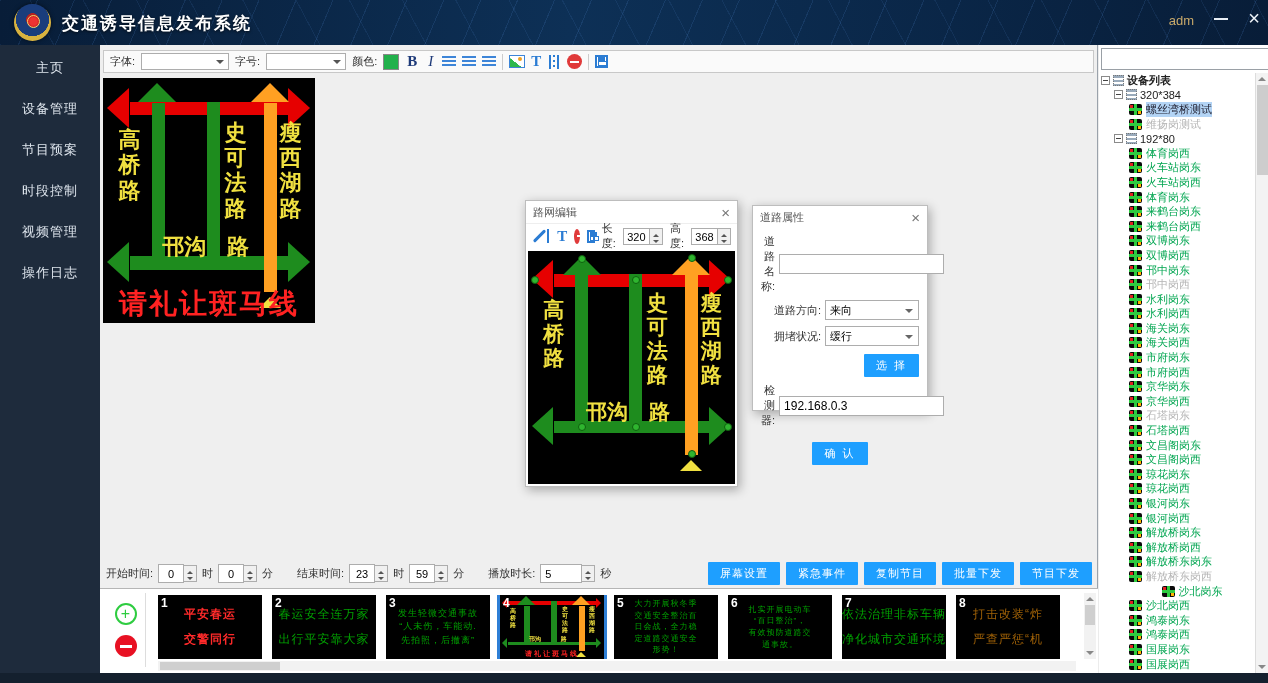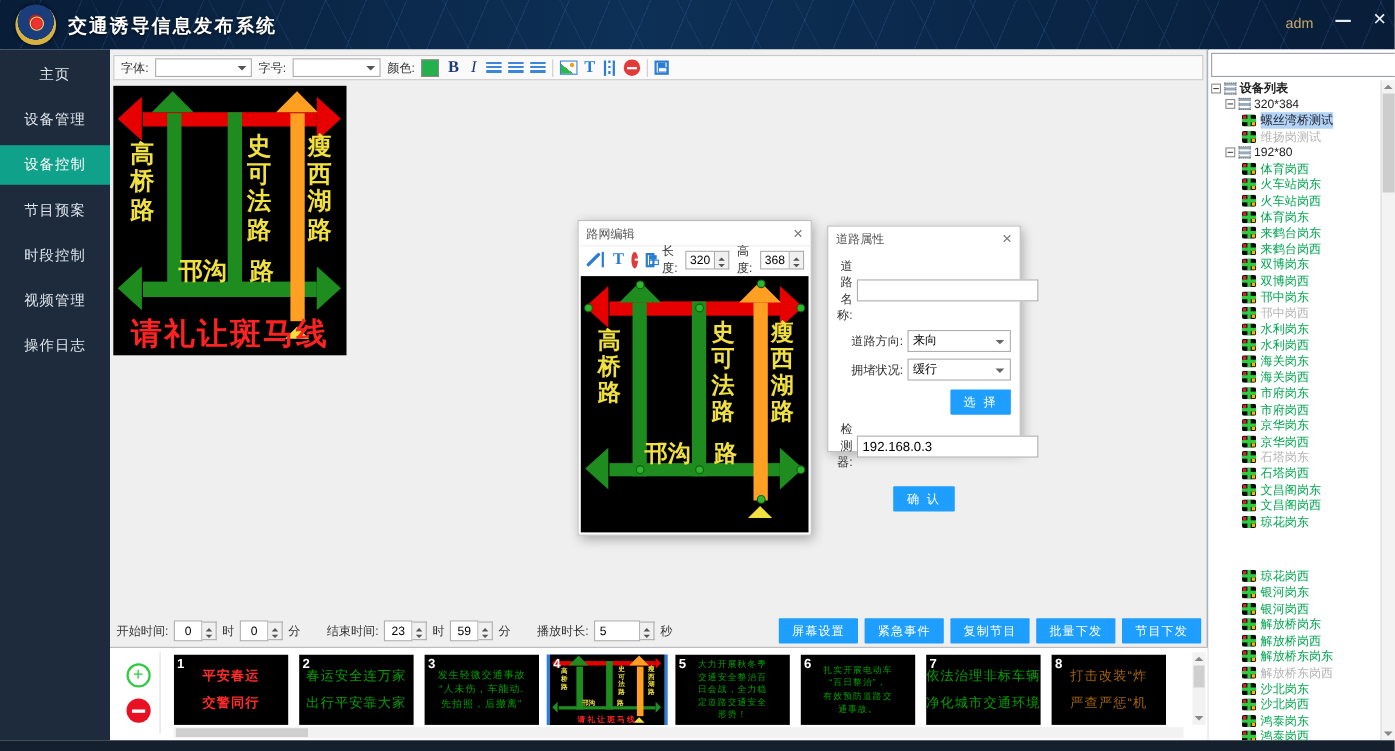--- a/index.html
+++ b/index.html
@@ -159,21 +159,20 @@
     <div id="logo"></div>
     <div id="app-title">交通诱导信息发布系统</div>
     <div id="user-name">adm</div>
     <div id="min-btn"></div>
     <div id="close-btn">×</div>
   </div>
 
   <div id="sidebar">
       <div class="side-item">主页</div>
       <div class="side-item">设备管理</div>
-      <div class="side-item active">设备控制</div>
       <div class="side-item">节目预案</div>
       <div class="side-item">时段控制</div>
       <div class="side-item">视频管理</div>
       <div class="side-item">操作日志</div>
     </div>
 
   <div id="main">
 
     <div id="fmt-toolbar">
       <span class="tb-label">字体:</span>
@@ -594,21 +593,21 @@
           <span class="tree-label online">文昌阁岗东</span>
         </div>
         <div class="tree-row" style="padding-left: 28px;">
           <span class="dev-icon"></span>
           <span class="tree-label online">文昌阁岗西</span>
         </div>
         <div class="tree-row" style="padding-left: 28px;">
           <span class="dev-icon"></span>
           <span class="tree-label online">琼花岗东</span>
         </div>
-        <div class="tree-row" style="padding-left: 28px; margin-top: 35px;">
+        <div class="tree-row" style="padding-left: 28px;">
           <span class="dev-icon"></span>
           <span class="tree-label online">琼花岗西</span>
         </div>
         <div class="tree-row" style="padding-left: 28px;">
           <span class="dev-icon"></span>
           <span class="tree-label online">银河岗东</span>
         </div>
         <div class="tree-row" style="padding-left: 28px;">
           <span class="dev-icon"></span>
           <span class="tree-label online">银河岗西</span>
@@ -622,21 +621,21 @@
           <span class="tree-label online">解放桥岗西</span>
         </div>
         <div class="tree-row" style="padding-left: 28px;">
           <span class="dev-icon"></span>
           <span class="tree-label online">解放桥东岗东</span>
         </div>
         <div class="tree-row" style="padding-left: 28px;">
           <span class="dev-icon"></span>
           <span class="tree-label offline">解放桥东岗西</span>
         </div>
-        <div class="tree-row" style="padding-left: 28px;">
+        <div class="tree-row" style="padding-left: 28px; justify-content: center;">
           <span class="dev-icon"></span>
           <span class="tree-label online">沙北岗东</span>
         </div>
         <div class="tree-row" style="padding-left: 28px;">
           <span class="dev-icon"></span>
           <span class="tree-label online">沙北岗西</span>
         </div>
         <div class="tree-row" style="padding-left: 28px;">
           <span class="dev-icon"></span>
           <span class="tree-label online">鸿泰岗东</span>

